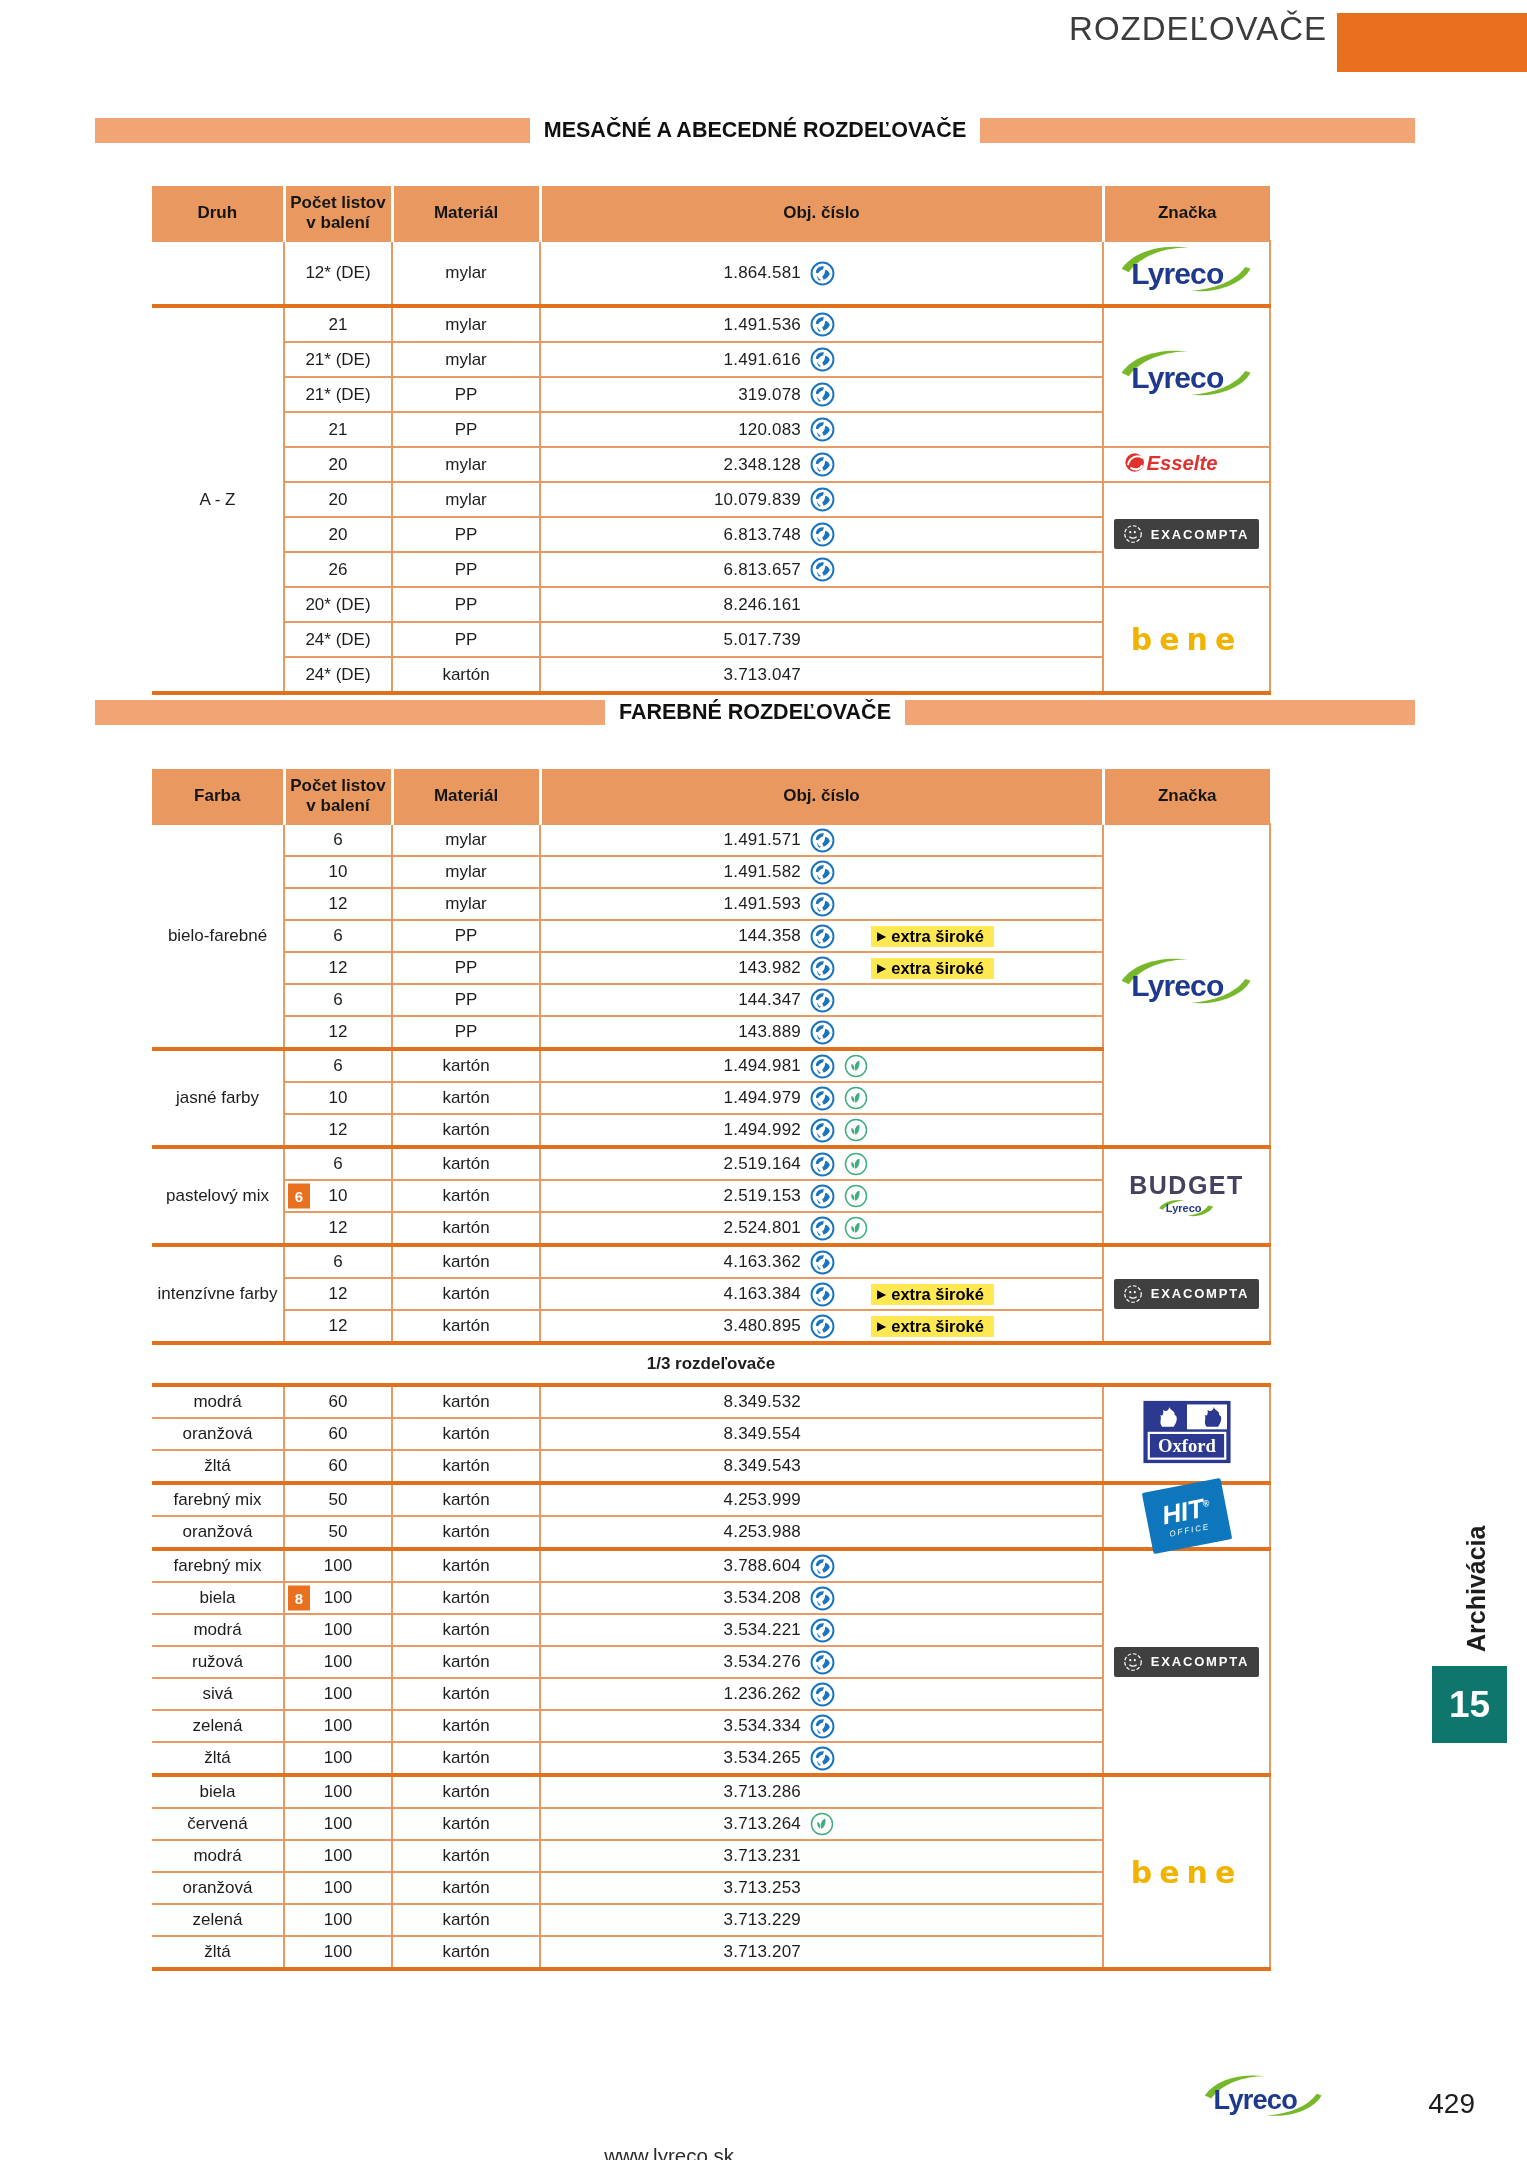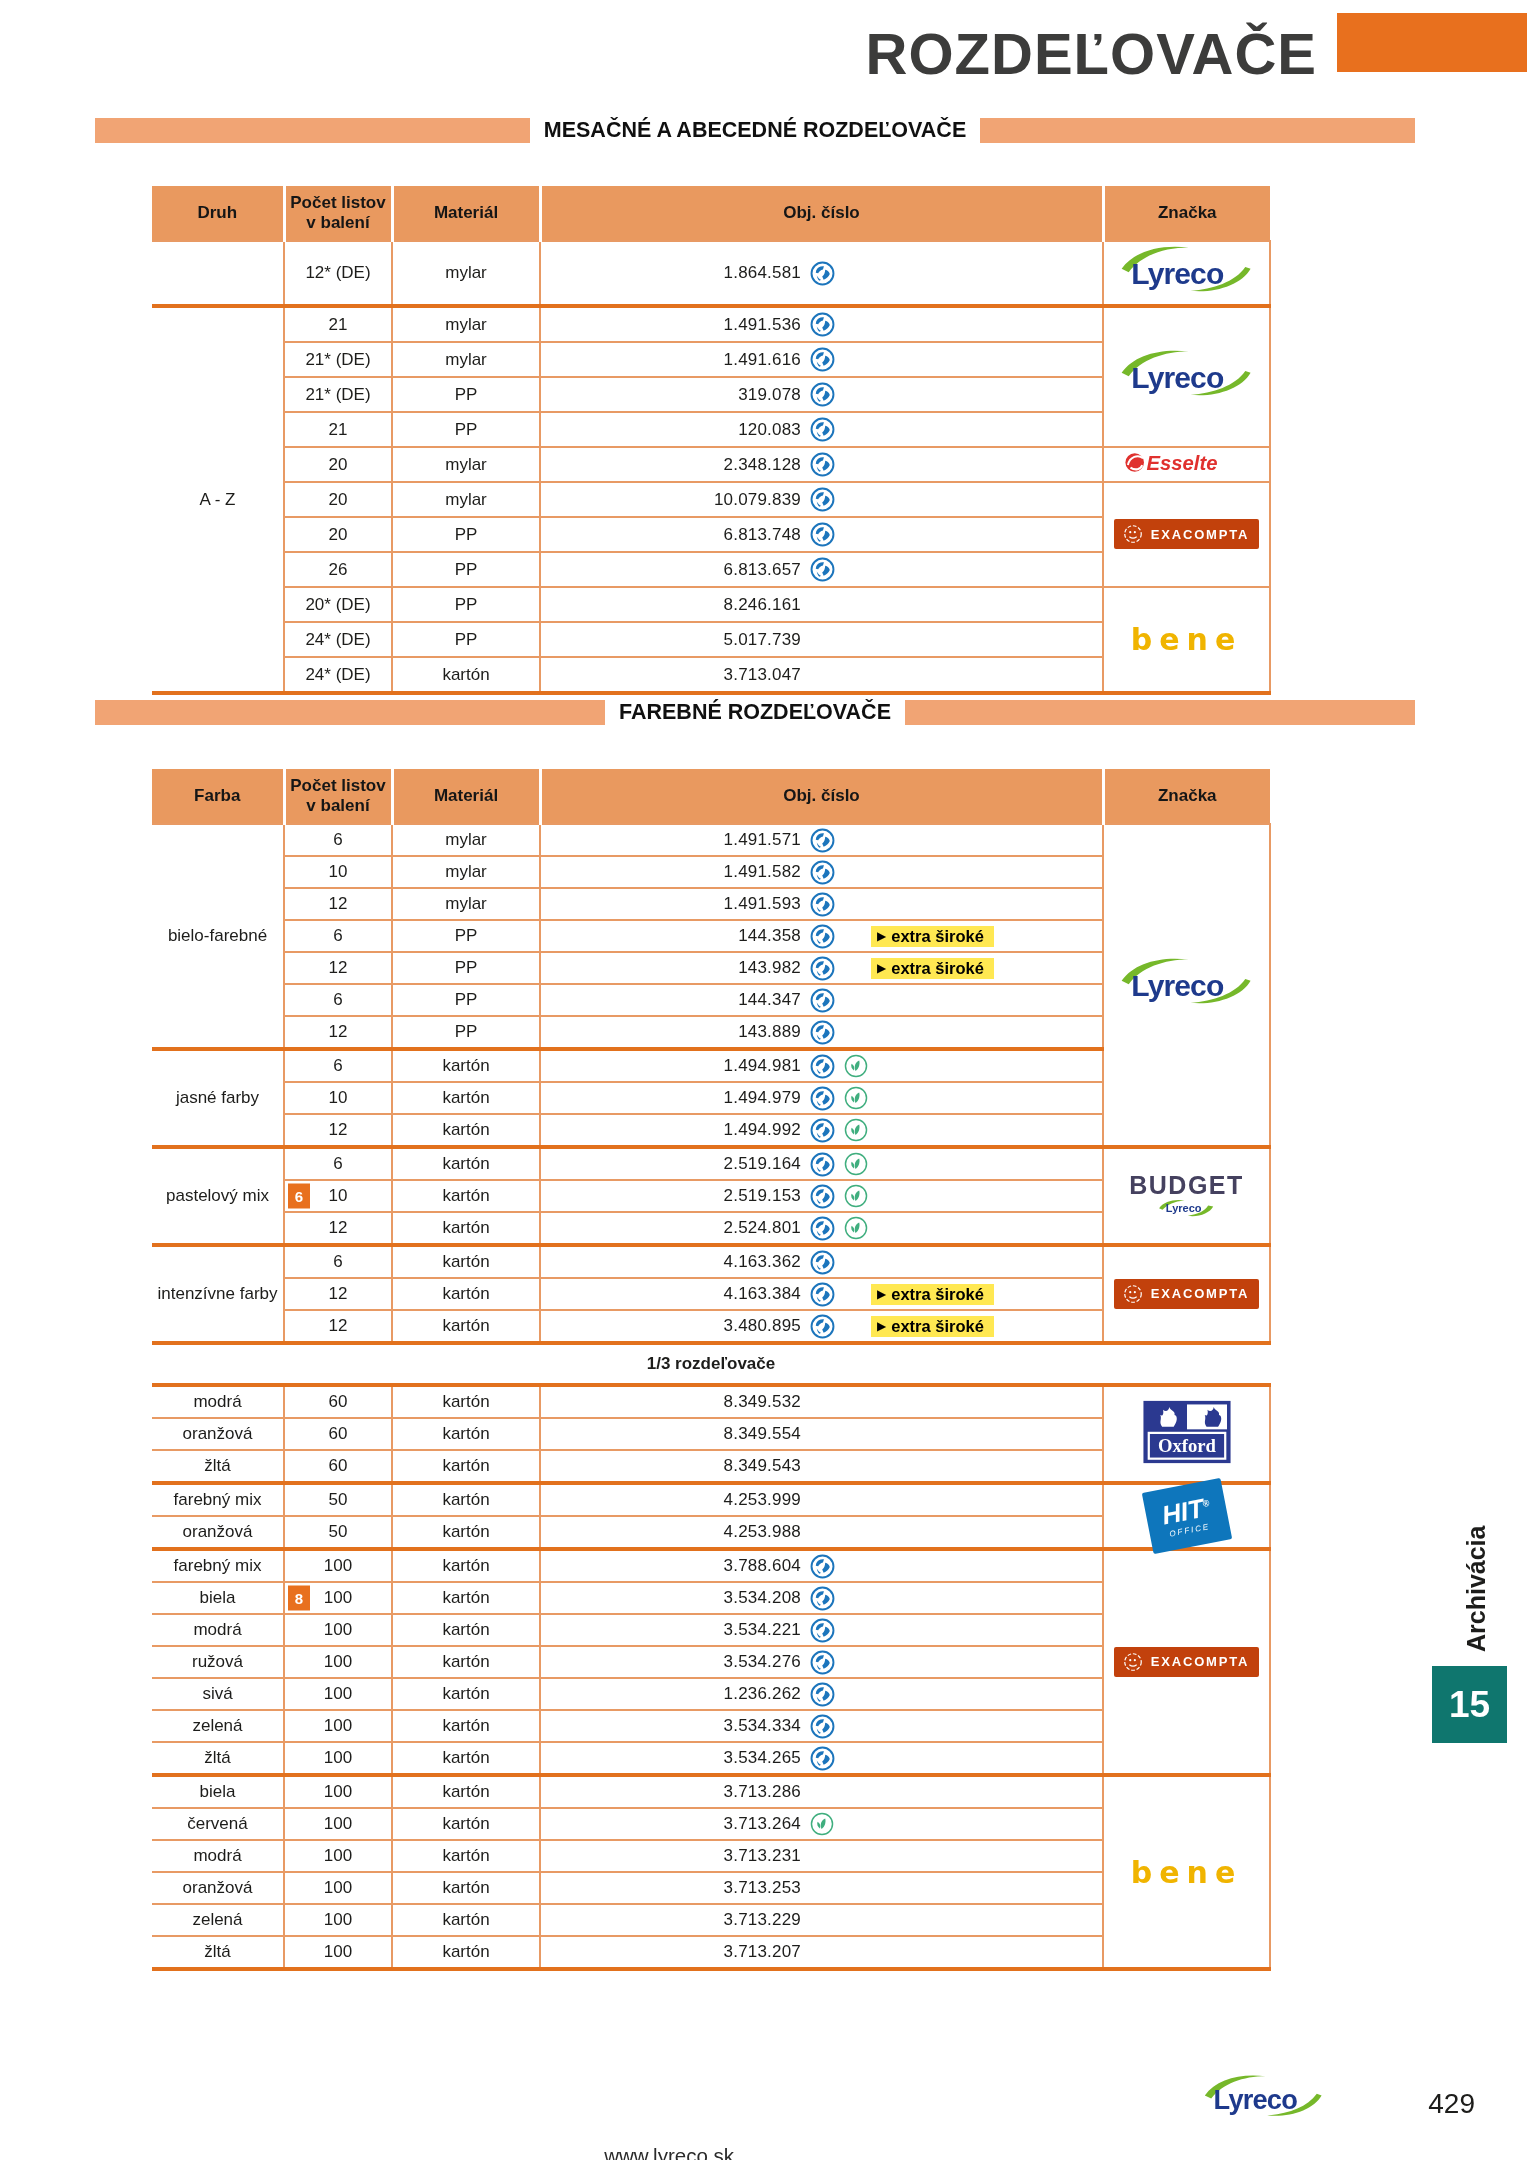--- a/index.html
+++ b/index.html
@@ -1,20 +1,20 @@
 <!DOCTYPE html>
 <html><head>
 <meta charset="utf-8">
 <style>
   html,body { margin:0; padding:0; background:#ffffff; }
   body { font-family: "Liberation Sans", "DejaVu Sans", sans-serif; }
   .page { position:relative; width:1527px; height:2160px; background:#fff; overflow:hidden; }
 
   
-  .page-title { position:absolute; top:10px; right:200px; margin:10px; font-size:58px; font-weight:700;
+  .page-title { position:absolute; top:10px; right:200px; margin:0; font-size:33px; font-weight:400;
                 color:#3c3c3b; letter-spacing:1px; }
   .corner-block { position:absolute; top:13px; right:0; width:190px; height:59px; background:#E8701E; }
 
   
   .section-bar { position:absolute; left:95px; width:1320px; height:25px; display:flex; align-items:center; }
   .section-bar .bar { flex:1; height:25px; background:#F1A474; }
   .section-bar h2 { margin:16px 14px; font-size:21.5px; font-weight:bold; color:#101010; white-space:nowrap; }
 
   
   .table-mount { position:absolute; left:152px; }
@@ -40,21 +40,21 @@
   .obj-num { width:258px; text-align:right; letter-spacing:0.2px; }
   .icon { margin-left:9px; display:inline-flex; align-items:center; }
   .flag { display:inline-flex; align-items:center; background:#FFE852; padding:1px 10px 1px 6px;
           margin-left:36px; font-weight:bold; font-size:16.5px; color:#000; white-space:nowrap; }
   .flag-arrow { font-size:12px; margin-right:5px; }
 
   
   .c-brand { text-align:center; }
   .bene-logo-text { color:#F0B400; font-family:"DejaVu Sans", sans-serif; font-weight:800;
                     font-size:30px; letter-spacing:7px; }
-  .exac-box { display:inline-flex; align-items:center; background:#c2410c; border-radius:2px;
+  .exac-box { display:inline-flex; align-items:center; background:#404040; border-radius:2px;
               padding:4px 10px 4px 8px; }
   .exac-text { color:#fff; font-weight:bold; font-size:13px; letter-spacing:1.8px; margin-left:7px; }
   .budget-logo { display:inline-flex; flex-direction:column; align-items:center; }
   .budget-word { color:#45415F; font-weight:900; font-size:25px; letter-spacing:1.5px; line-height:1; }
   .hit-logo { display:inline-flex; flex-direction:column; align-items:center; justify-content:center;
               width:80px; height:62px; background:#0E76BC; transform:rotate(-11deg); border-radius:2px; }
   .hit-word { color:#fff; font-style:italic; font-weight:bold; font-size:26px; line-height:1; }
   .hit-r { font-size:9px; vertical-align:super; }
   .hit-sub { color:#fff; font-size:8px; letter-spacing:2px; font-style:italic; margin-top:2px; }
 

